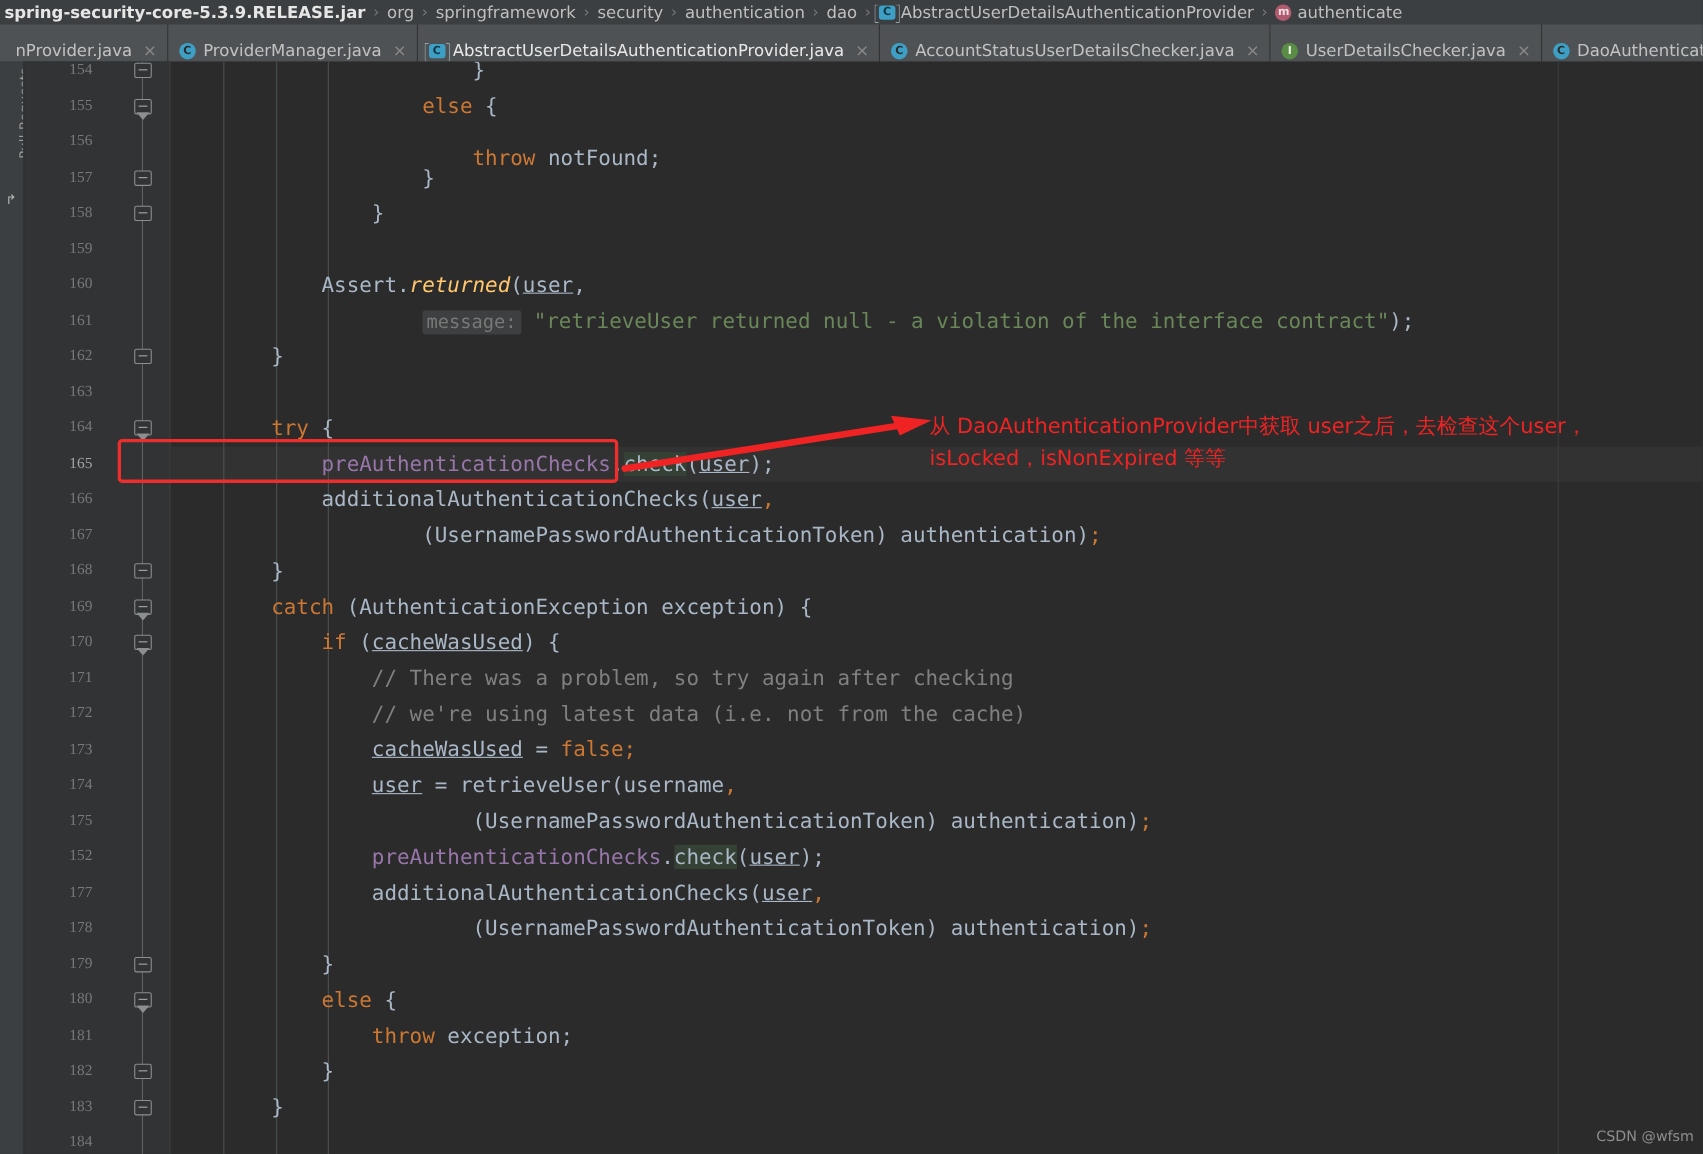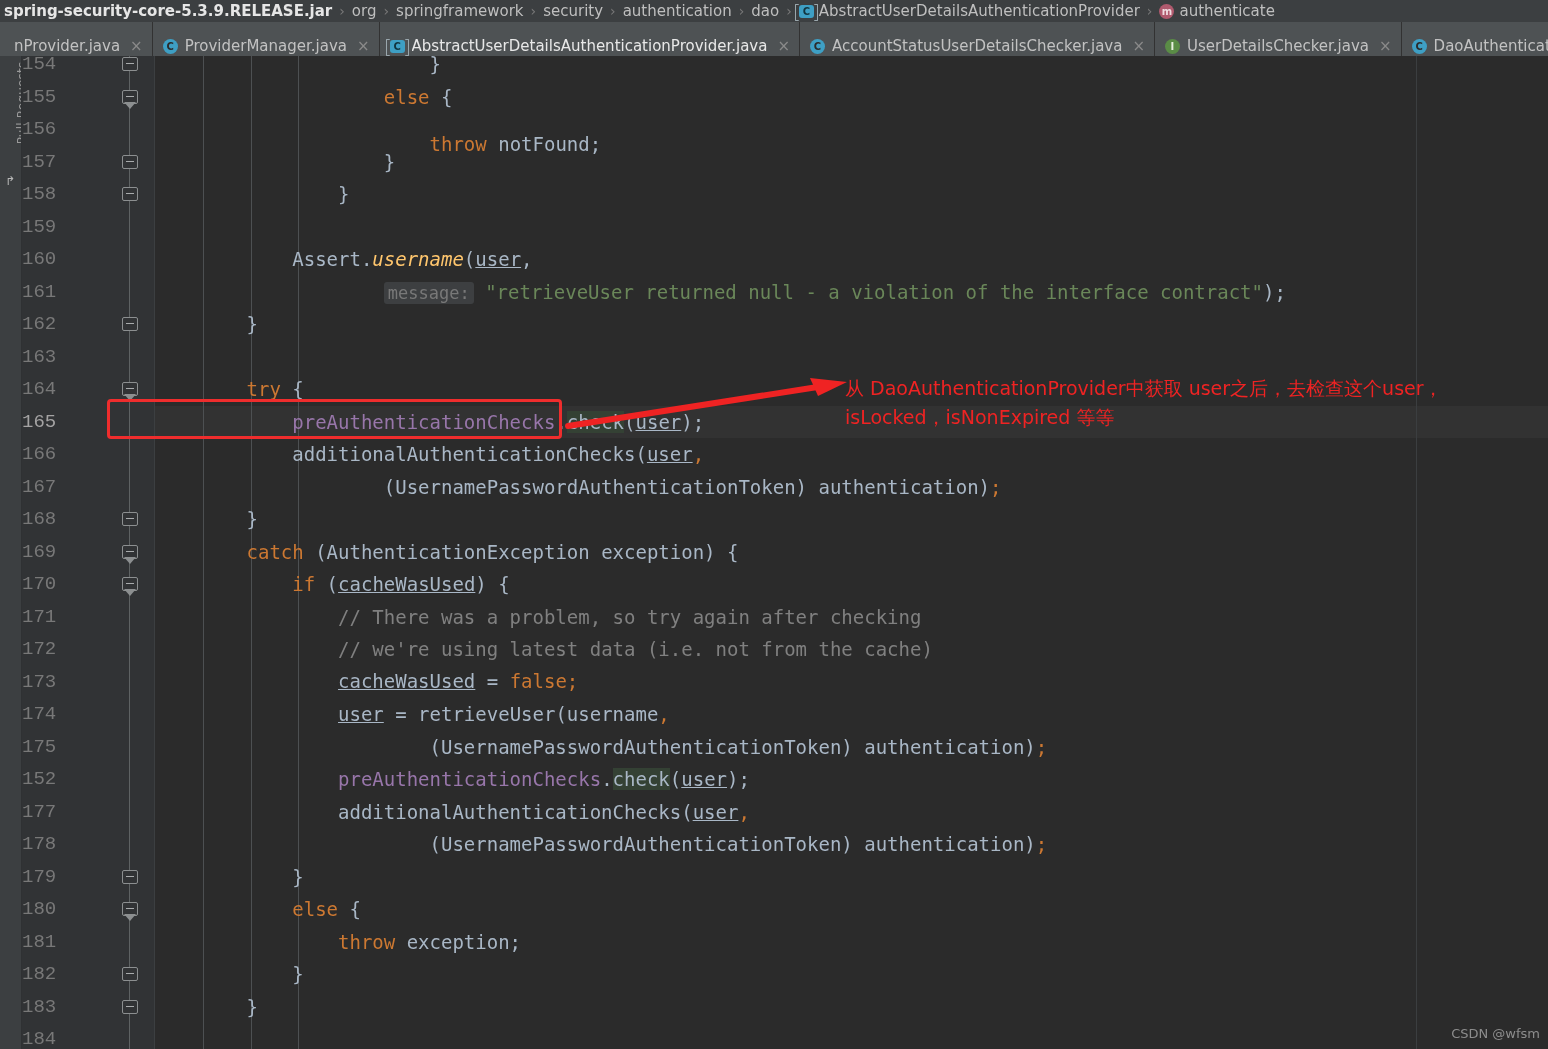--- a/index.html
+++ b/index.html
@@ -97,23 +97,23 @@
   }
   .gutter-divline {
     position: absolute; left: 132px; top: 0; bottom: 0; width: 1px;
     background: #3c3f41;
   }
   .fold-rail {
     position: absolute; left: 107px; top: 0; bottom: 0; width: 1px;
     background: #5e6263;
   }
   .ln {
-    position: absolute; left: 0; width: 62px; text-align: left;
-    font-family: Liberation Mono, monospace;
-    font-size: 19px; color: #787878; line-height: 32.5px;
+    position: absolute; left: 0; width: 62px; text-align: right;
+    font-family: Liberation Serif, serif;
+    font-size: 14px; color: #787878; line-height: 32.5px;
   }
   .ln.current { color: #a4a3a3; }
 
   .fold {
     position: absolute; left: 100px; width: 16px; height: 14px;
     border: 1px solid #8c8f90; border-radius: 2px; background: #313335;
   }
   .fold::before {
     content: ""; position: absolute; left: 3px; right: 3px; top: 5px;
     height: 1px; background: #a8abac;
@@ -312,21 +312,21 @@
       <div class="indent-guide" style="left:48px"></div>
       <div class="indent-guide" style="left:96px"></div>
       <div class="indent-guide" style="left:143px"></div>
       <div id="codelines">
           <div class="line" style="top: -8px;"><span class="txt">                        }</span></div>
           <div class="line" style="top: 24.5px;"><span class="txt">                    <span class="kw">else</span> {</span></div>
           <div class="line" style="top: 72px;"><span class="txt">                        <span class="kw">throw</span> notFound;</span></div>
           <div class="line" style="top: 89.5px;"><span class="txt">                    }</span></div>
           <div class="line" style="top: 122px;"><span class="txt">                }</span></div>
           <div class="line" style="top: 154.5px;"><span class="txt"></span></div>
-          <div class="line" style="top: 187px;"><span class="txt">            Assert.<span class="ital">username</span>(<span class="lv">user</span>,</span></div>
+          <div class="line" style="top: 187px;"><span class="txt">            Assert.<span class="ital">returned</span>(<span class="lv">user</span>,</span></div>
           <div class="line" style="top: 219.5px;"><span class="txt">                    <span class="hint">message:</span> <span class="str">"retrieveUser returned null - a violation of the interface contract"</span>);</span></div>
           <div class="line" style="top: 252px;"><span class="txt">        }</span></div>
           <div class="line" style="top: 284.5px;"><span class="txt"></span></div>
           <div class="line" style="top: 317px;"><span class="txt">        <span class="kw">try</span> {</span></div>
           <div class="line current-line" style="top: 349.5px;"><span class="txt">            <span class="fld">preAuthenticationChecks</span>.<span class="usage">check</span>(<span class="lv">user</span>);</span></div>
           <div class="line" style="top: 382px;"><span class="txt">            additionalAuthenticationChecks(<span class="lv">user</span><span class="kw">,</span></span></div>
           <div class="line" style="top: 414.5px;"><span class="txt">                    (UsernamePasswordAuthenticationToken) authentication)<span class="kw">;</span></span></div>
           <div class="line" style="top: 447px;"><span class="txt">        }</span></div>
           <div class="line" style="top: 479.5px;"><span class="txt">        <span class="kw">catch</span> (AuthenticationException exception) {</span></div>
           <div class="line" style="top: 512px;"><span class="txt">            <span class="kw">if</span> (<span class="lv">cacheWasUsed</span>) {</span></div>

